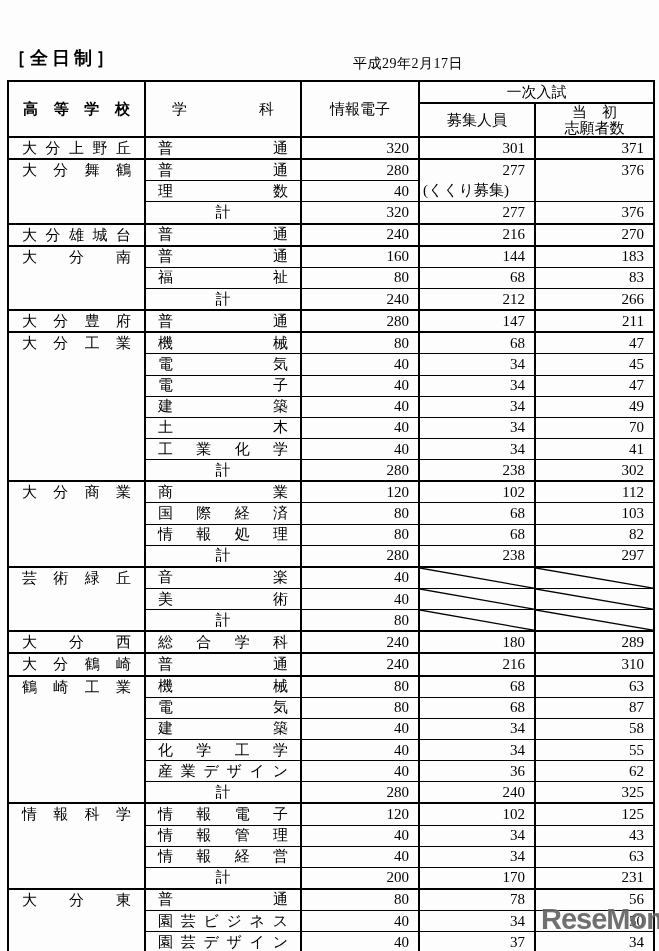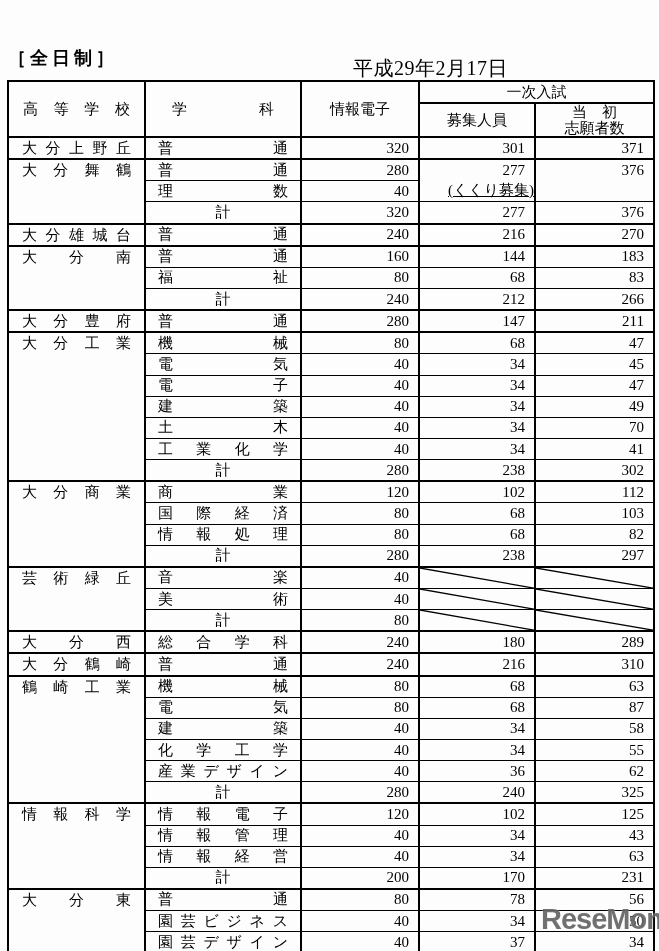--- a/index.html
+++ b/index.html
@@ -8,52 +8,52 @@
     font-family:"Liberation Serif","DejaVu Serif",serif; color:#000;
     overflow:hidden;
   }
   .page-title {
     position:absolute; left:8px; top:46px;
     font-family:"Liberation Sans","DejaVu Sans",sans-serif;
     font-weight:bold; font-size:18px; letter-spacing:4px;
   }
   .date-label {
     position:absolute; left:353px; top:55px;
-    font-size:20px; letter-spacing:0.5px;
+    font-size:14px; letter-spacing:0.5px;
   }
   table.exam-table {
     position:absolute; left:7px; top:80px; width:646px;
     border-collapse:collapse; table-layout:fixed;
     font-size:15px; border:2px solid #000;
   }
   td {
     border:1px solid #000; border-left-width:2px; border-right-width:2px;
     padding:0; height:20.15px; vertical-align:middle; overflow:hidden;
     line-height:19px;
   }
   thead td { border-top-width:2px; border-bottom-width:1px; text-align:center; }
   tr.h1 td { height:20px; }
   tr.h2 td { height:32px; border-top-width:1px; }
   thead tr.h1 td, thead td[rowspan] { border-bottom-width:2px;margin-left:48px; }
   thead { border-bottom:2px solid #000; }
   .jp-justify { text-align:justify; text-align-last:justify; text-justify:inter-character; }
-  .header-school { padding:4px 14px; }
+  .header-school { padding:4px 14px;font-weight:bold; }
   .header-dept { padding:0 26px; }
   .applicants-header div { line-height:16px; }
   tr.school-start td { border-top-width:2px; }
   .school-cell { vertical-align:top; padding:0 13px; line-height:20px; }
   .dept-cell { padding:0 12px; }
   .total-cell { text-align:center; text-align-last:center; }
   .num-cell { text-align:right; padding-right:9px; }
   .slash-cell { position:relative; padding:0; }
   .slash { position:absolute; left:0; top:0; width:100%; height:100%; display:block; }
   .slash line { stroke:#000; stroke-width:1.3; }
   .merged-cell { vertical-align:top; padding:0; }
   .num-line { text-align:right; padding-right:9px; height:20px; line-height:21px; }
-  .note-line { text-align:right; padding-left:3px; height:20px; line-height:20px;text-decoration:underline; }
+  .note-line { text-align:left; padding-left:3px; height:20px; line-height:20px; }
   .watermark {
     position:absolute; left:541px; top:903px;
     font-family:"Liberation Sans","DejaVu Sans",sans-serif;
     font-weight:bold; font-size:29px; letter-spacing:-1px;
     color:rgba(80,80,80,0.82); text-shadow:0 0 2px rgba(255,255,255,0.7);
     pointer-events:none;
   }
 </style>
 </head>
 <body>

